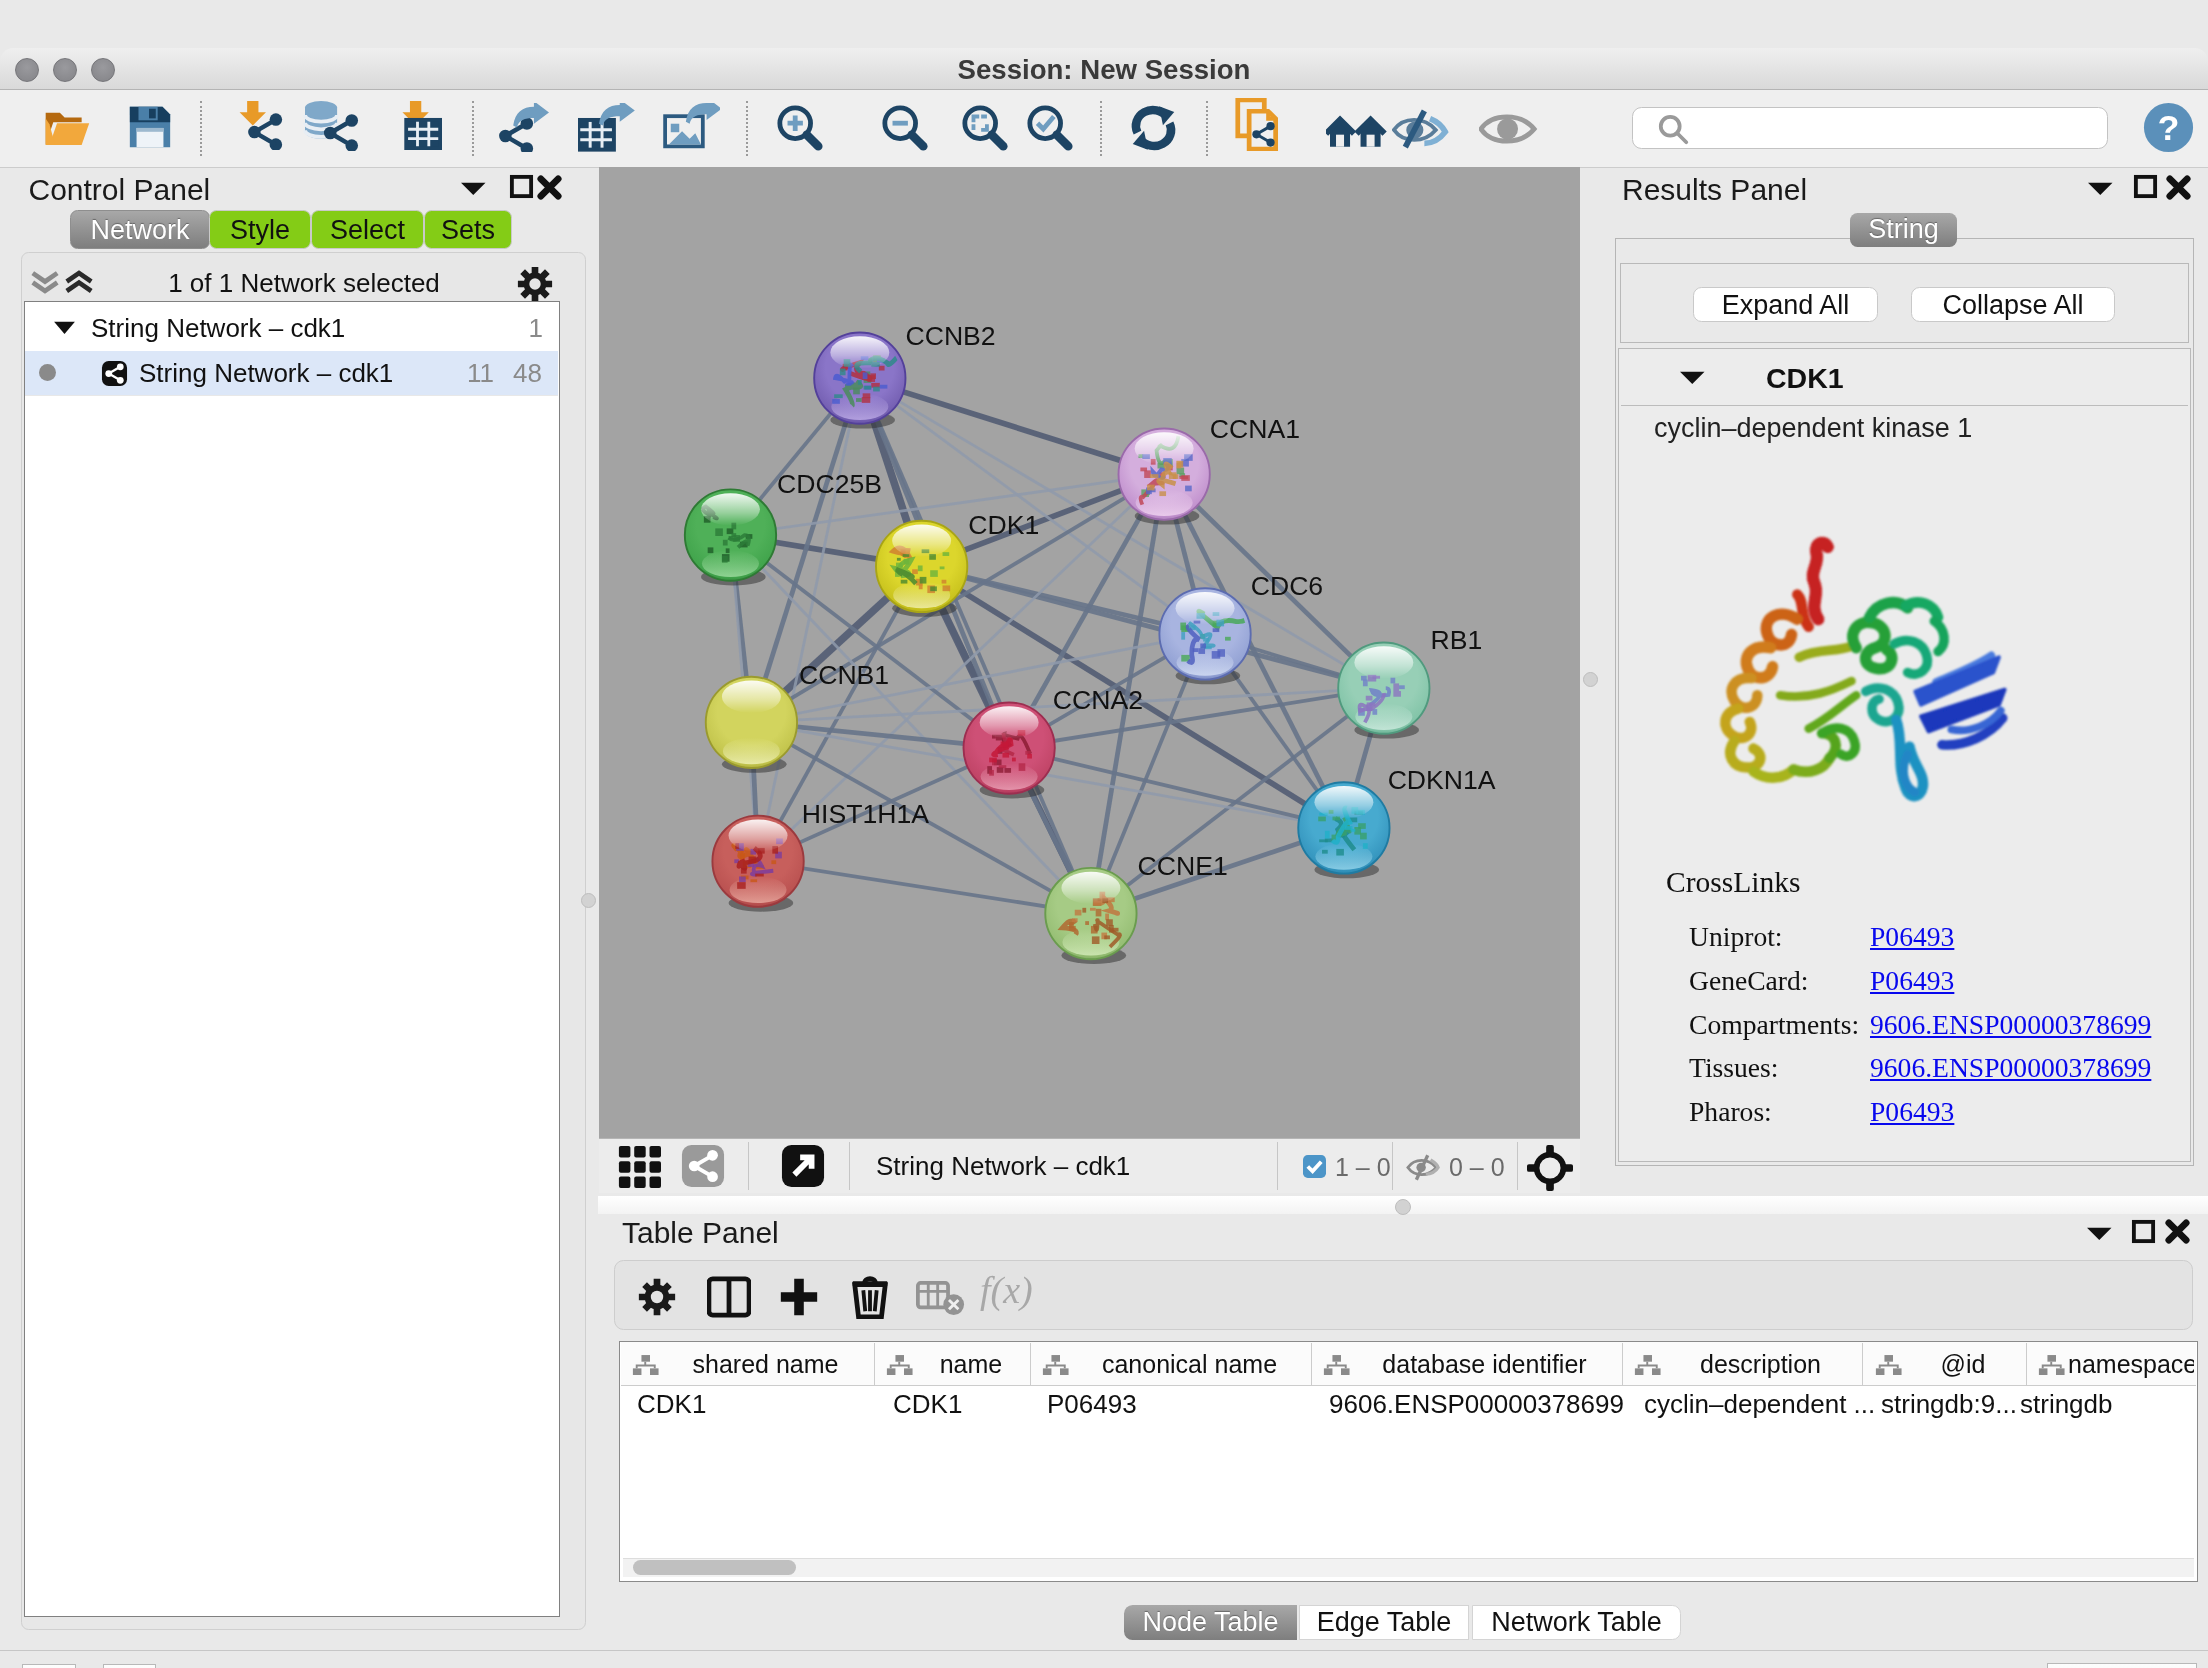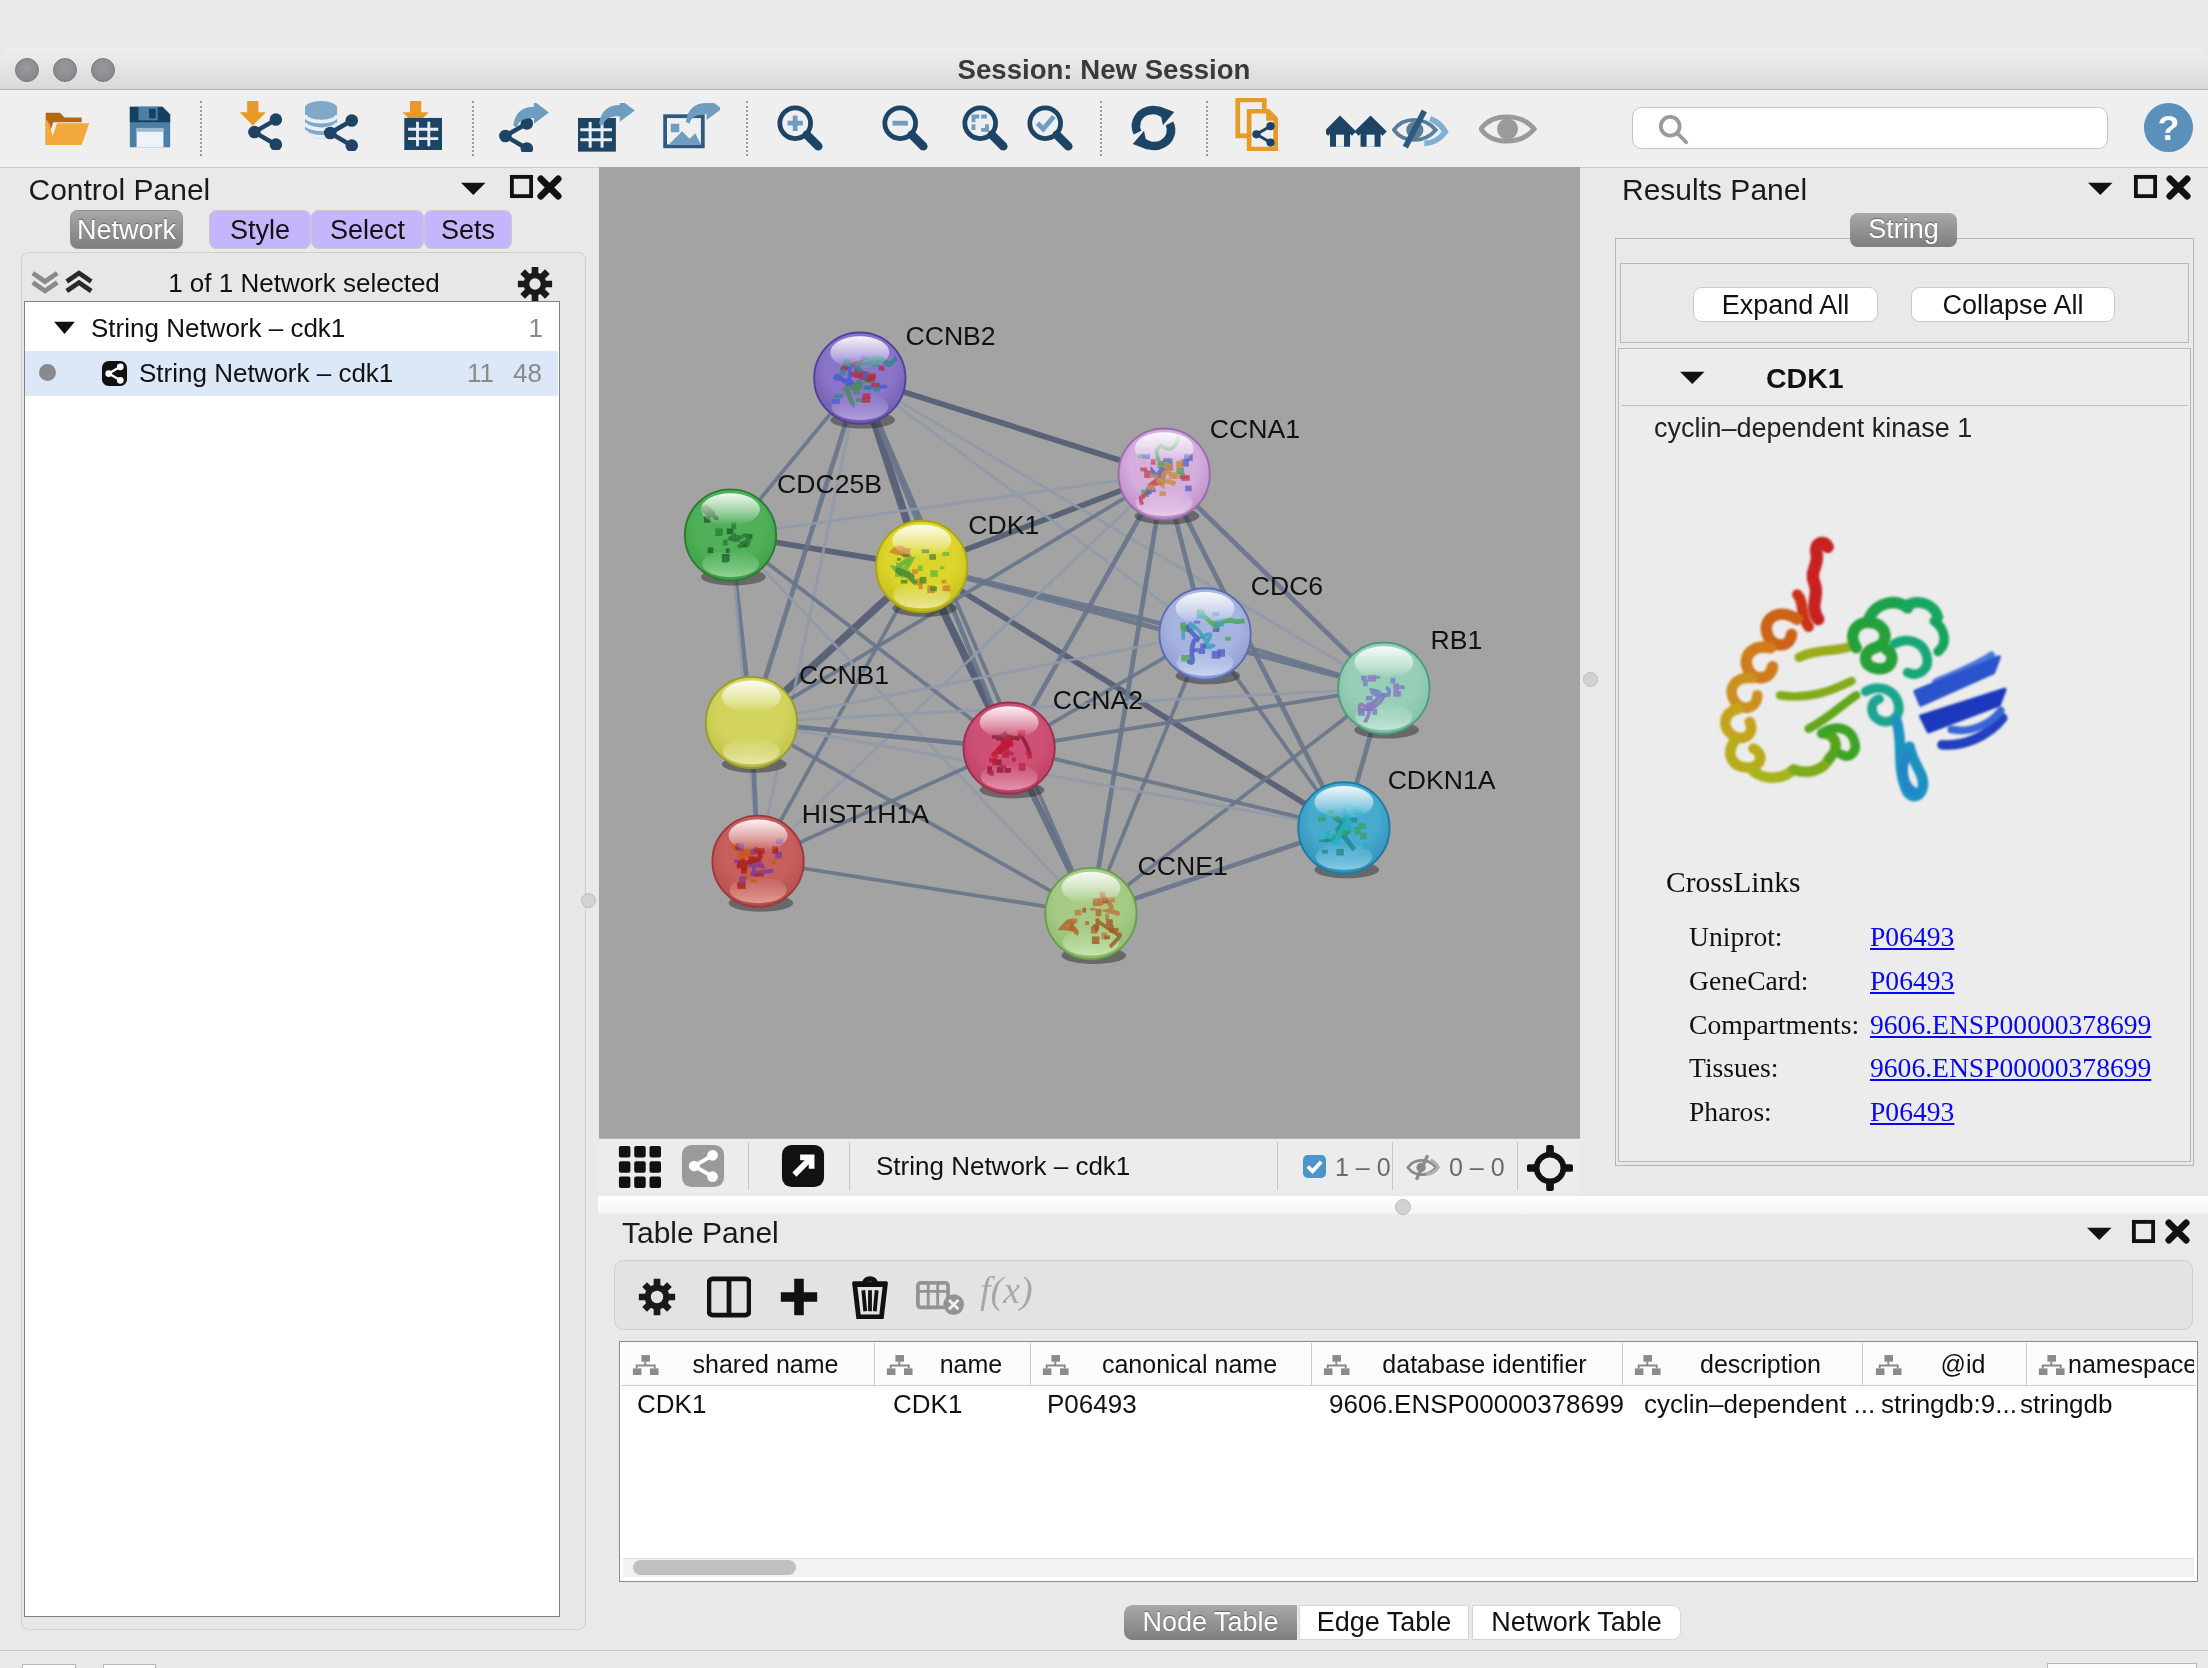--- a/index.html
+++ b/index.html
@@ -6,21 +6,21 @@
 .abs { position:absolute; }
 #titlebar { position:absolute; left:0; top:0; width:2208px; height:42px;
   background:linear-gradient(#efefef,#d9d9d9); border-bottom:1px solid #b4b4b4; border-radius:13.3px 13.3px 0 0; }
 .tlight { position:absolute; top:9.5px; width:24px; height:24px; border-radius:50%;
   background:radial-gradient(circle at 50% 38%, #9a9a9e, #838387); border:1px solid #76767a; }
 #title-text { position:absolute; top:5.7px; left:0; width:2208px; text-align:center; font-size:27.6px; font-weight:bold; color:#3a3a3a; }
 #toolbar { position:absolute; left:0; top:42px; width:2208px; height:78px; background:#efefef; border-bottom:1px solid #cccccc; }
 .tbsep { position:absolute; top:11.4px; height:55px; width:0px; border-left:2.9px dotted #9a9a9a; }
 #searchbox { position:absolute; left:1632px; top:17px; width:476px; height:42px; background:#ffffff; border:1.9px solid #c3c3c3; border-radius:9.5px; }
 .ptitle { font-size:30px; color:#1a1a1a; position:absolute; }
-.tab { position:absolute; height:39px; text-align:center; font-size:27px; line-height:38px; color:#111; background:#c4b5fd; border:1px solid #c9c9c9; }
+.tab { position:absolute; height:39px; text-align:center; font-size:27px; line-height:38px; color:#111; background:#84cc16; border:1px solid #c9c9c9; }
 .tabsel { background:linear-gradient(#a8a8a8,#7e7e7e); color:#ffffff; text-shadow:0 -1px 1px rgba(0,0,0,.35); border:1px solid #8e8e8e; }
 #cp-sub { position:absolute; left:21px; top:204px; width:565px; height:1378px; background:#e7e7e7; border:1px solid #cfcfcf; border-radius:7.6px; }
 #cp-list { position:absolute; left:24px; top:253px; width:536px; height:1316px; background:#ffffff; border:1.9px solid #808080; }
 #canvas { position:absolute; left:599px; top:119px; width:981px; height:971px; background:#a3a3a3; }
 #canvas-tb { position:absolute; left:599px; top:1090px; width:981px; height:55px; background:#ececec; border-top:1.9px solid #b5b5b5; }
 #statusbar { position:absolute; left:0; top:1602px; width:2208px; height:67px; background:#e9e9e9; border-top:1px solid #c6c6c6; }
 .serif { font-family:"Liberation Serif", serif; }
 a.link { color:#0808ee; }
 </style></head>
 <body>
@@ -192,21 +192,21 @@
   <div class="abs ptitle" style="left:28.5px;top:125px;">Control Panel</div>
 <div class="abs" style="left:459px;top:132px;"><svg width="28.5" height="17" viewBox="0 0 30 18" style="">
         <path d="M2 3 L28 3 L15 16 Z" fill="#111111"></path>
       </svg></div>
     <div class="abs" style="left:509px;top:126px;"><svg width="25" height="25" viewBox="0 0 26 26" style="">
         <rect x="3" y="3" width="20" height="20" fill="none" stroke="#111111" stroke-width="4"></rect>
       </svg></div>
     <div class="abs" style="left:536px;top:126px;"><svg width="27" height="27" viewBox="0 0 28 28" style="">
         <path d="M5 5 L23 23 M23 5 L5 23" stroke="#111111" stroke-width="7" stroke-linecap="round"></path>
       </svg></div>
-<div class="tab tabsel" style="left:70px;top:162px;width:113px;border-radius:7.6px;">Network</div>
+<div class="tab tabsel" style="left:70px;top:162px;width:140px;border-radius:7.6px;">Network</div>
     <div class="tab" style="left:209px;top:162px;width:102px;border-radius:7.6px;">Style</div>
     <div class="tab" style="left:311px;top:162px;width:113px;border-radius:7.6px;">Select</div>
     <div class="tab" style="left:424px;top:162px;width:88px;border-radius:7.6px;">Sets</div>
 <div class="abs" style="left:28.5px;top:222px;"><svg width="32" height="25" viewBox="0 0 34 26" style="">
         <g stroke="#8a8a8a" stroke-width="5" fill="none">
           <path d="M4 3 L17 12 L30 3"></path>
           <path d="M4 13 L17 22 L30 13"></path>
         </g>
       </svg></div>
 <div class="abs" style="left:63px;top:222px;"><svg width="32" height="25" viewBox="0 0 34 26" style="">

